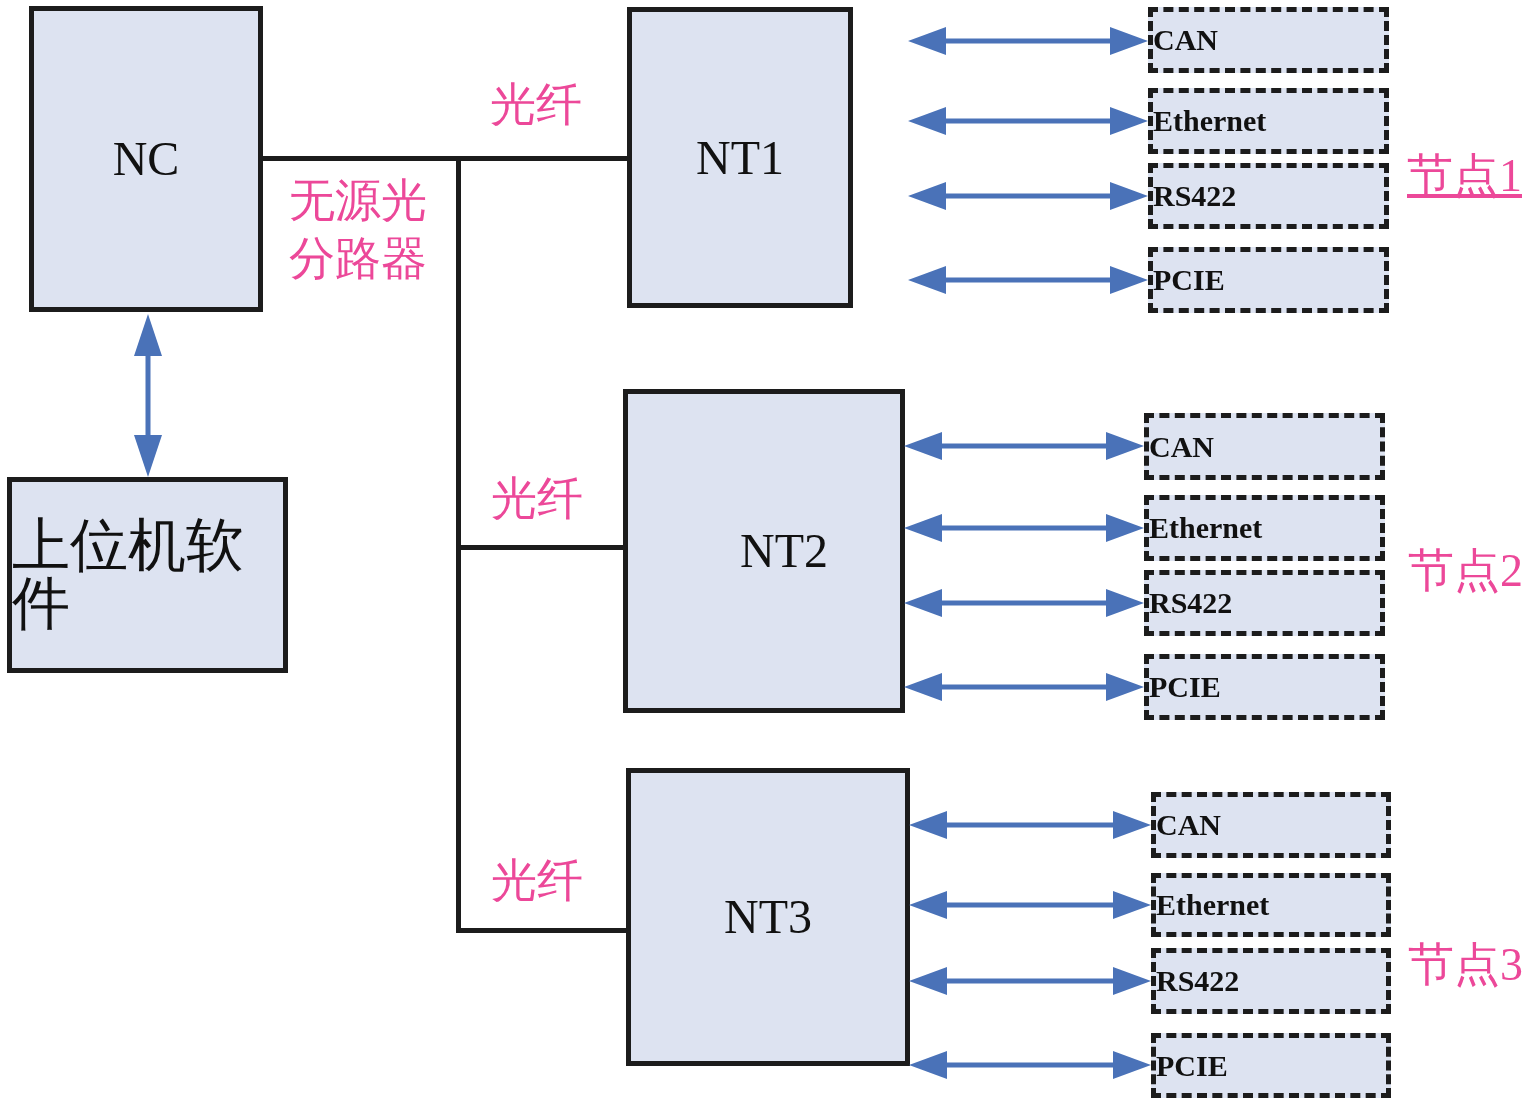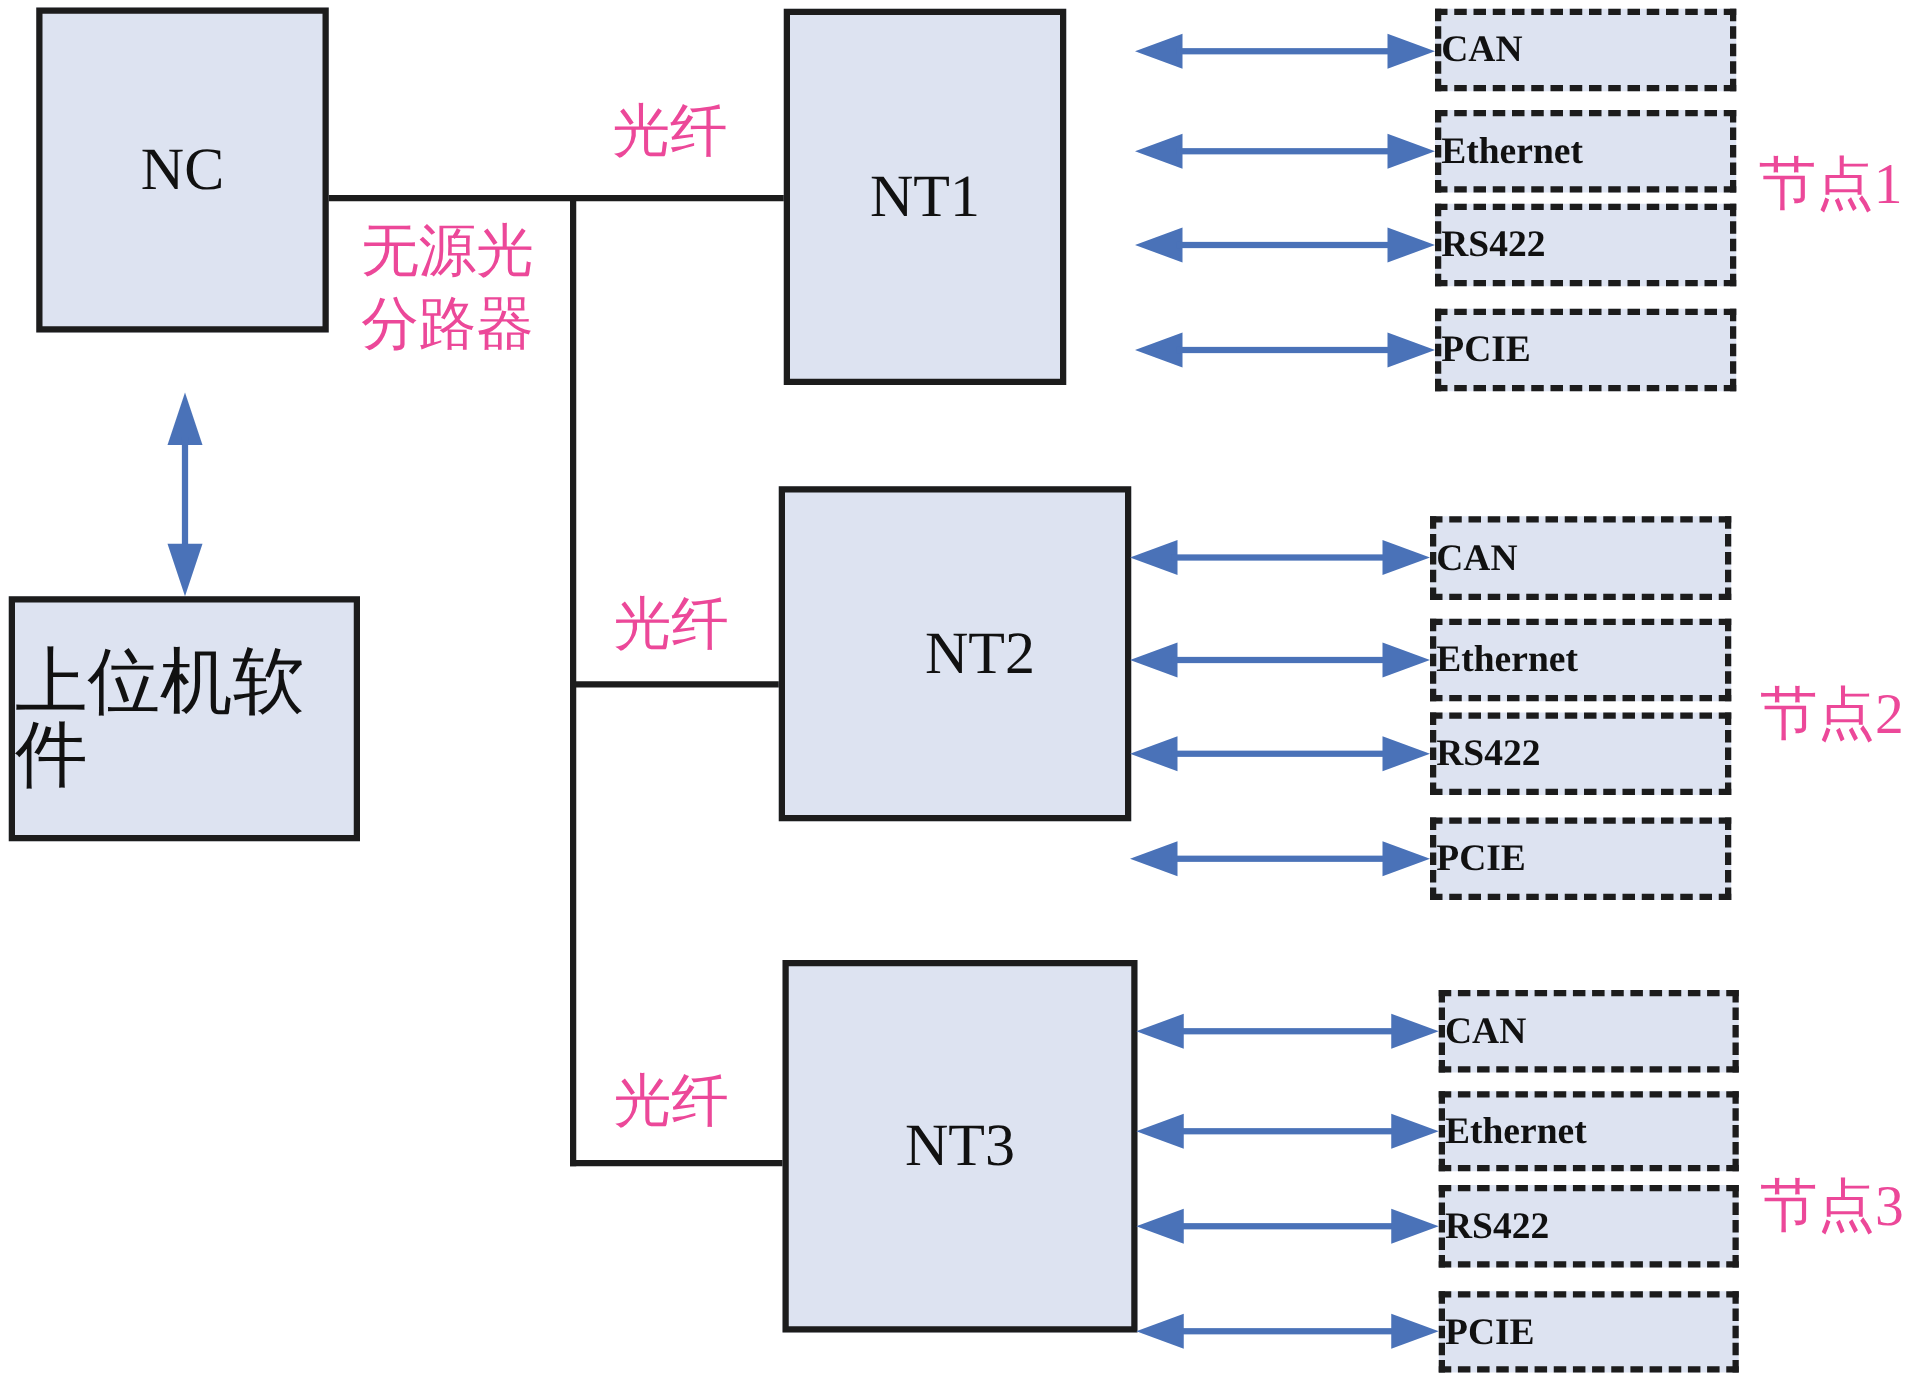--- a/index.html
+++ b/index.html
@@ -60,21 +60,21 @@
     transform:translateX(-50%);
   }
   .varrow .ah.t{top:0;border-bottom:42px solid var(--blue);}
   .varrow .ah.b{bottom:0;border-top:42px solid var(--blue);}
 </style>
 </head>
 <body>
 
 <div id="stage">
 
-  <div class="box" style="left:29px;top:6px;width:234px;height:260px;">
+  <div class="box" style="left:29px;top:6px;width:234px;height:306px;">
     <span>NC</span>
   </div>
 
   <div class="box" style="left:7px;top:477px;width:281px;height:196px;font-size:58px;">
     <span>上位机软件</span>
   </div>
 
   <div class="varrow" style="left:134px;top:314px;height:163px;">
     <div class="ah t"></div>
     <div class="ashaft"></div>
@@ -91,21 +91,21 @@
     <div>分路器</div>
   </div>
 
   <div class="lbl" style="left:490px;top:76px;">光纤</div>
   <div class="lbl" style="left:491px;top:470px;">光纤</div>
   <div class="lbl" style="left:491px;top:852px;">光纤</div>
 
   <div class="box" style="left:627px;top:7px;width:226px;height:301px;">
     <span>NT1</span>
   </div>
-  <div class="box" style="left:623px;top:389px;width:282px;height:268px;padding-left:40px;">
+  <div class="box" style="left:623px;top:389px;width:282px;height:324px;padding-left:40px;">
     <span>NT2</span>
   </div>
   <div class="box" style="left:626px;top:768px;width:284px;height:298px;">
     <span>NT3</span>
   </div>
 
   <div class="harrow" style="left:908px;top:27px;width:240px;">
     <div class="ah l"></div>
     <div class="ashaft"></div>
     <div class="ah r"></div>
@@ -131,21 +131,21 @@
   </div>
   <div class="ifbox" style="left:1148px;top:88px;width:241px;height:66px;">
     <span>Ethernet</span>
   </div>
   <div class="ifbox" style="left:1148px;top:163px;width:241px;height:66px;">
     <span>RS422</span>
   </div>
   <div class="ifbox" style="left:1148px;top:247px;width:241px;height:66px;">
     <span>PCIE</span>
   </div>
-  <div class="lbl" style="left:1407px;top:118px;">节点1</div>
+  <div class="lbl" style="left:1407px;top:147px;text-decoration:underline;">节点1</div>
 
   <div class="harrow" style="left:904px;top:432px;width:240px;">
     <div class="ah l"></div>
     <div class="ashaft"></div>
     <div class="ah r"></div>
   </div>
   <div class="harrow" style="left:904px;top:514px;width:240px;">
     <div class="ah l"></div>
     <div class="ashaft"></div>
     <div class="ah r"></div>

